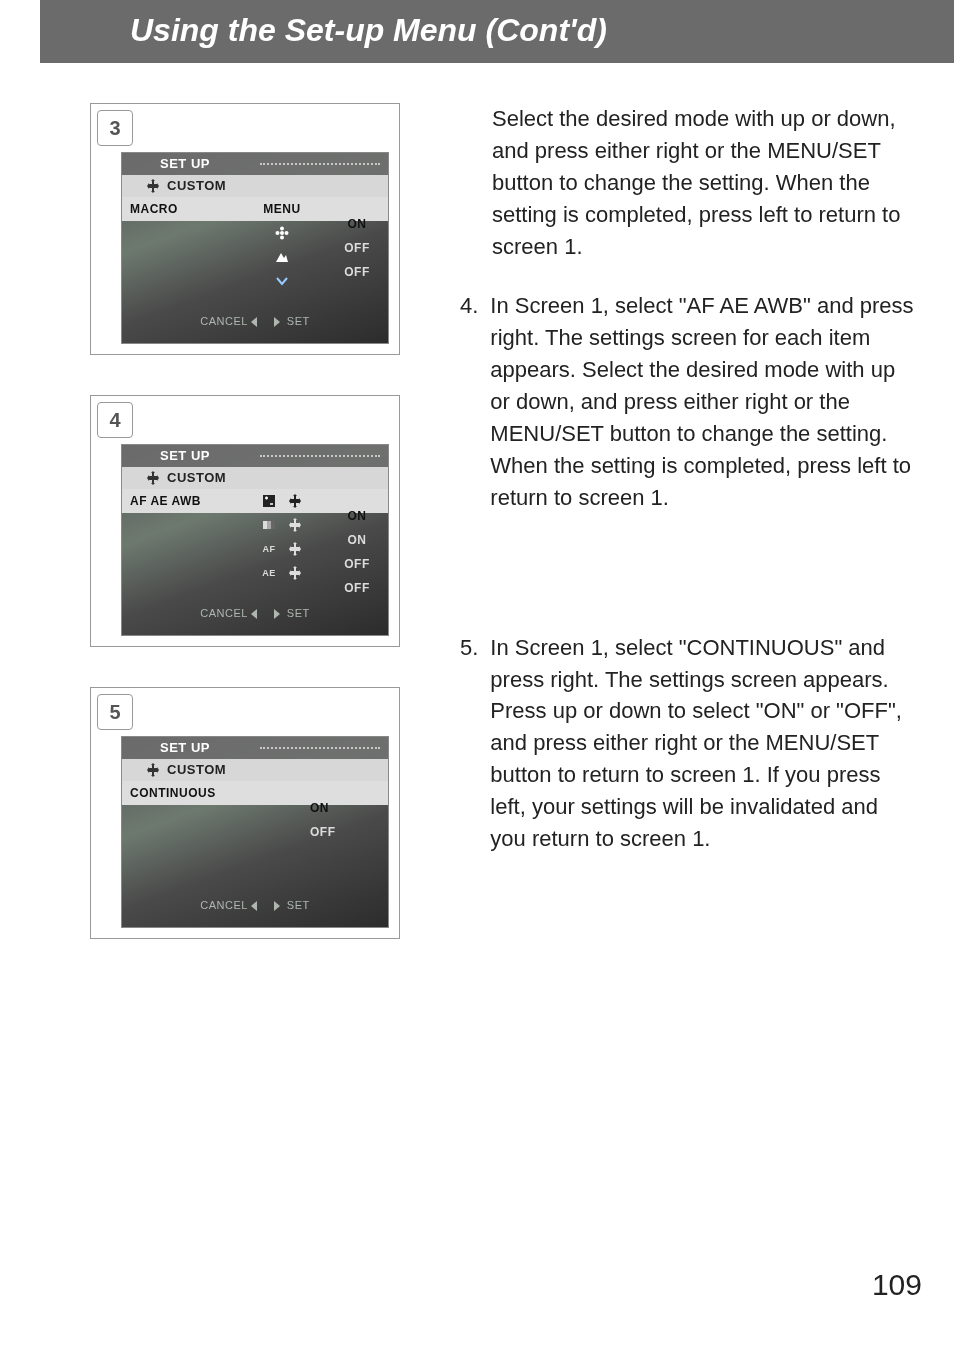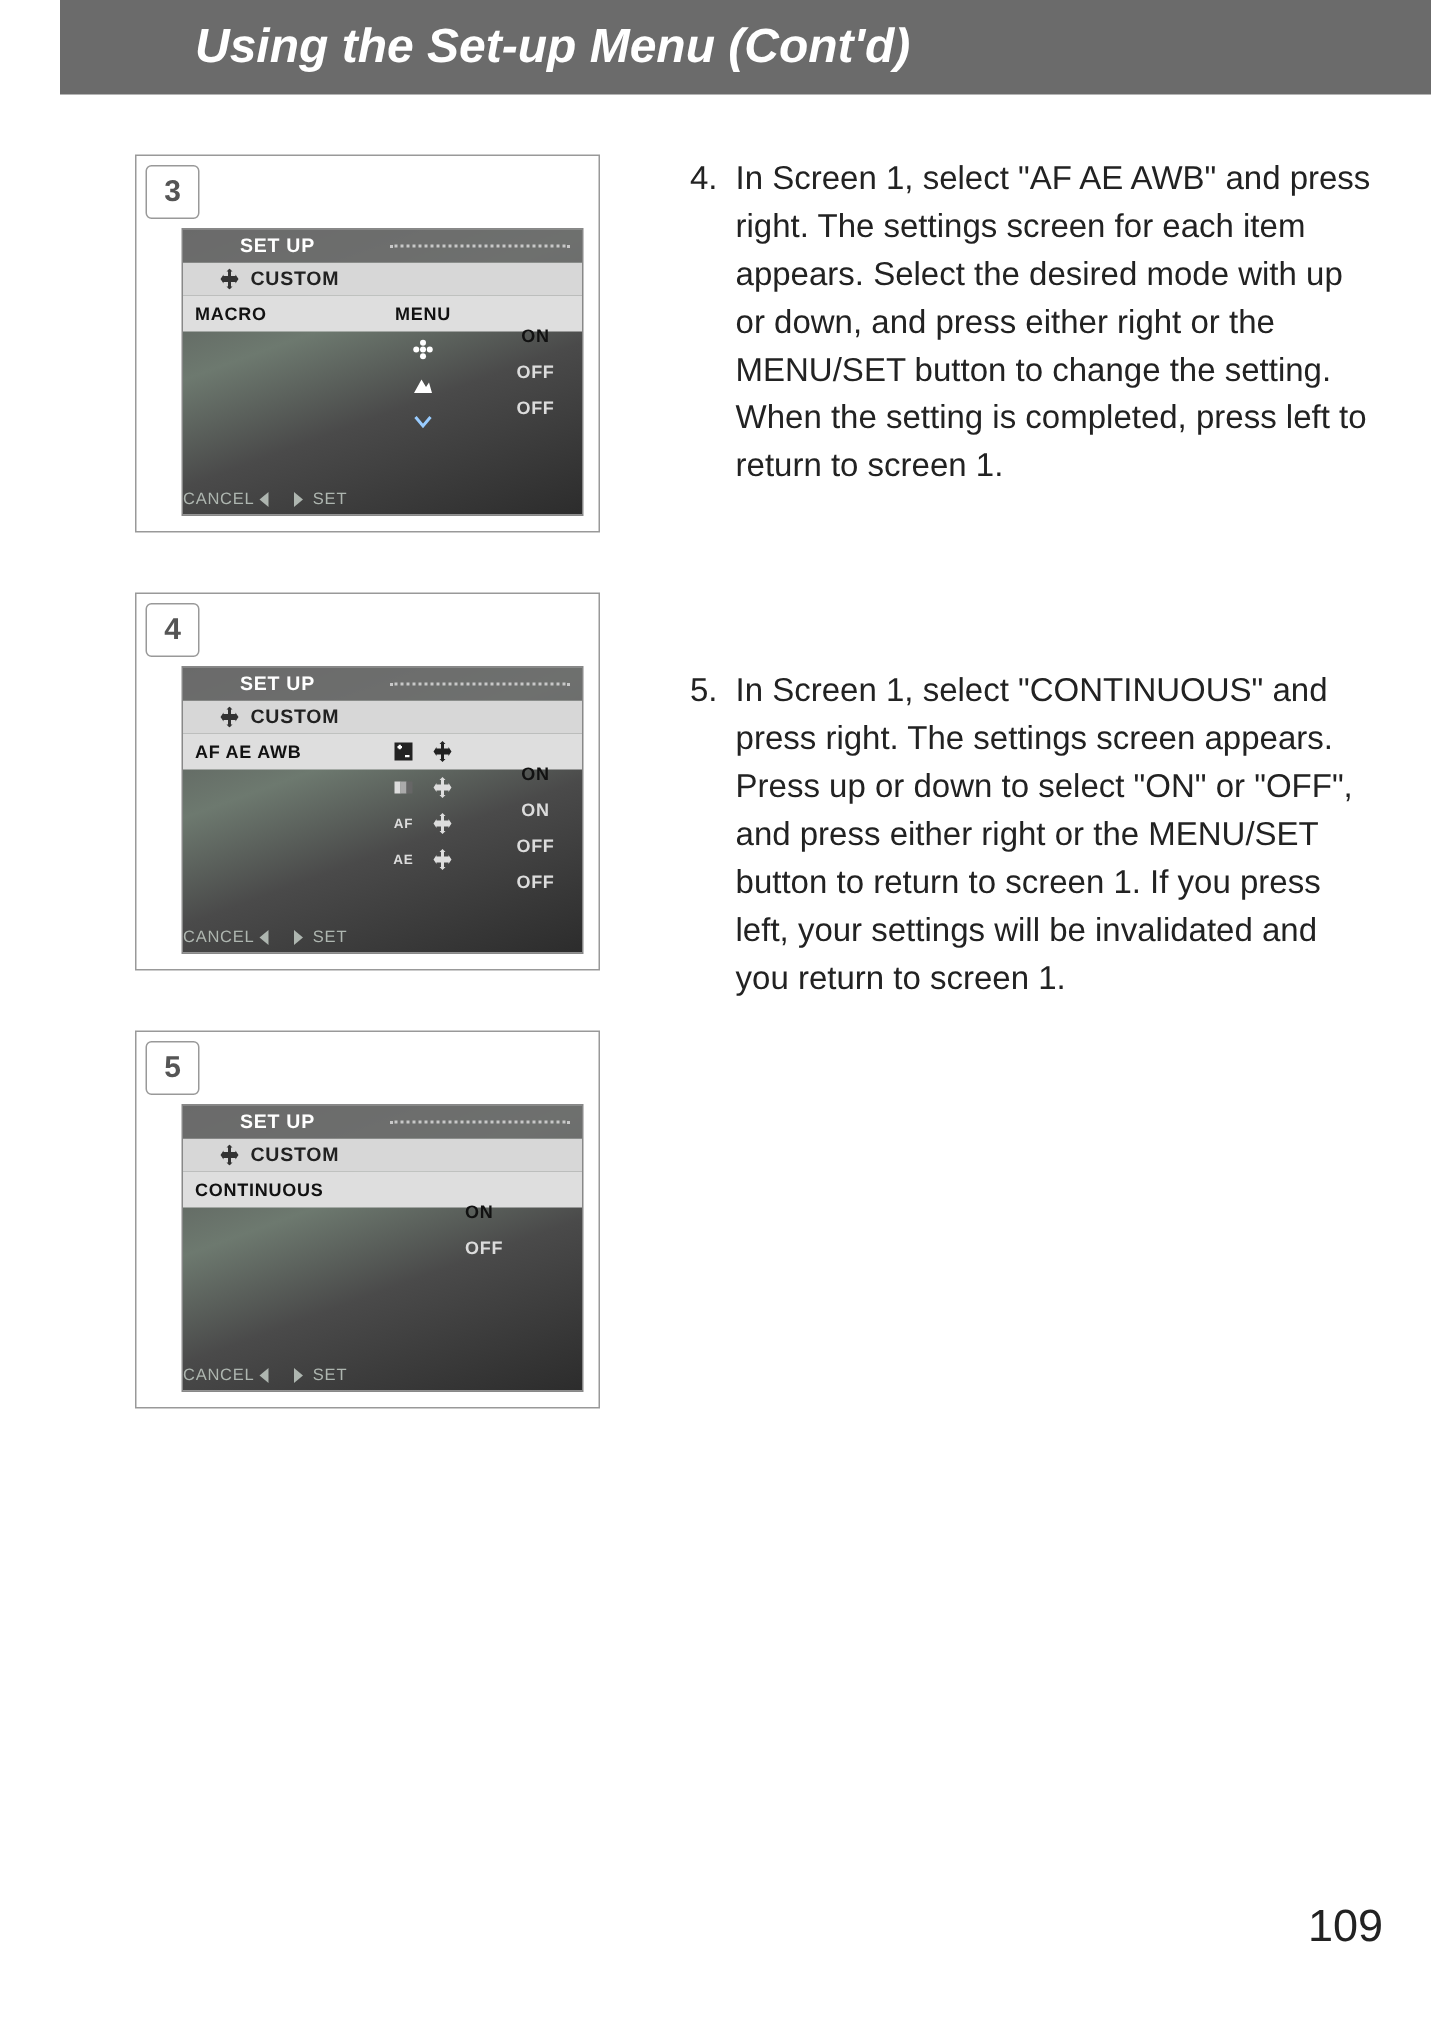--- a/index.html
+++ b/index.html
@@ -13,21 +13,21 @@
   .lcd{position:relative;margin:48px 10px 10px 30px;height:190px;background:linear-gradient(160deg,#545454 0%,#6d796f 35%,#4a4a4a 60%,#2c2c2c 100%);border:1px solid #888;font-family:"Arial Narrow",Arial,sans-serif;letter-spacing:.5px;}
   .lcd-top{background:rgba(110,110,110,.85);color:#fff;font-weight:bold;font-size:13px;height:22px;line-height:22px;padding-left:38px;position:relative;}
   .lcd-top::after{content:"";position:absolute;right:8px;top:10px;width:120px;border-top:2px dotted #c8c8c8;}
   .lcd-custom{background:#d7d7d7;color:#222;font-weight:bold;font-size:13px;height:22px;line-height:22px;padding-left:23px;display:flex;align-items:center;gap:6px;}
   .lcd-body{position:relative;color:#dcdcdc;font-size:12px;}
   .lcd-row{display:flex;align-items:center;height:24px;padding:0 8px;gap:16px;}
   .lcd-row.hl{background:#dedede;color:#111;font-weight:bold;}
   .lcd-row .lbl{width:100px;}
   .lcd-row .mid{flex:1;display:flex;justify-content:center;gap:10px;align-items:center;}
   .lcd-row .val{width:46px;text-align:center;font-weight:bold;margin-top:30px;}
-  .lcd-foot{position:absolute;bottom:4px;width:100%;font-size:11px;color:#aeb6b0;}
+  .lcd-foot{position:absolute;bottom:16px;width:100%;text-align:center;font-size:11px;color:#aeb6b0;}
   .tri{display:inline-block;width:0;height:0;vertical-align:middle;}
   .tri.l{border-top:5px solid transparent;border-bottom:5px solid transparent;border-right:6px solid currentColor;margin-right:3px;}
   .tri.r{border-top:5px solid transparent;border-bottom:5px solid transparent;border-left:6px solid currentColor;margin-right:3px;}
   .ico{display:inline-flex;width:16px;height:16px;align-items:center;justify-content:center;color:inherit;}
   .para{margin:0 0 28px 0;}
   .step-block{display:flex;gap:12px;margin-bottom:28px;}
   .step-num{width:26px;text-align:right;}
   .page-num{position:absolute;right:32px;bottom:50px;font-size:30px;}
   
   .svg-move{width:14px;height:14px;}
@@ -232,20 +232,21 @@
             &nbsp;&nbsp;
             <span class="tri r"></span>
             <span>SET</span>
           </div>
         </div>
       </div>
 
     </div>
 
     <div class="right-col">
+      <p class="para" style="margin-left:32px;">Select the desired mode with up or down, and press either right or the MENU/SET button to change the setting. When the setting is completed, press left to return to screen 1.</p>
 
       <div class="step-block">
         <div class="step-num">4.</div>
         <div>In Screen 1, select "AF AE AWB" and press right. The settings screen for each item appears. Select the desired mode with up or down, and press either right or the MENU/SET button to change the setting. When the setting is completed, press left to return to screen 1.</div>
       </div>
 
       <div style="height:90px;"></div>
 
       <div class="step-block">
         <div class="step-num">5.</div>

